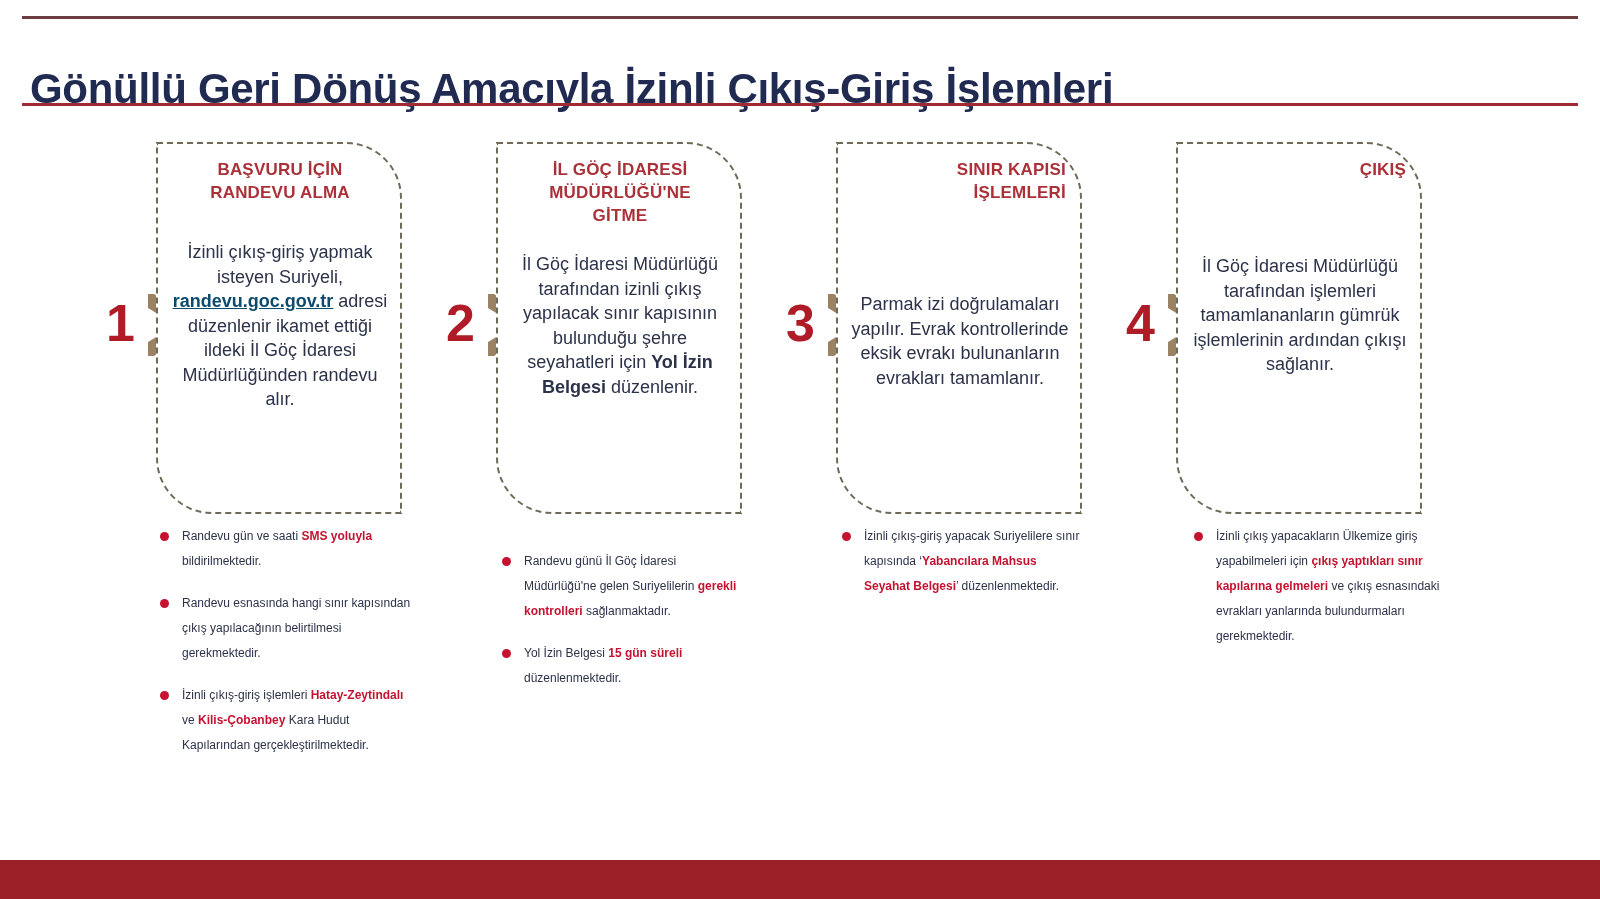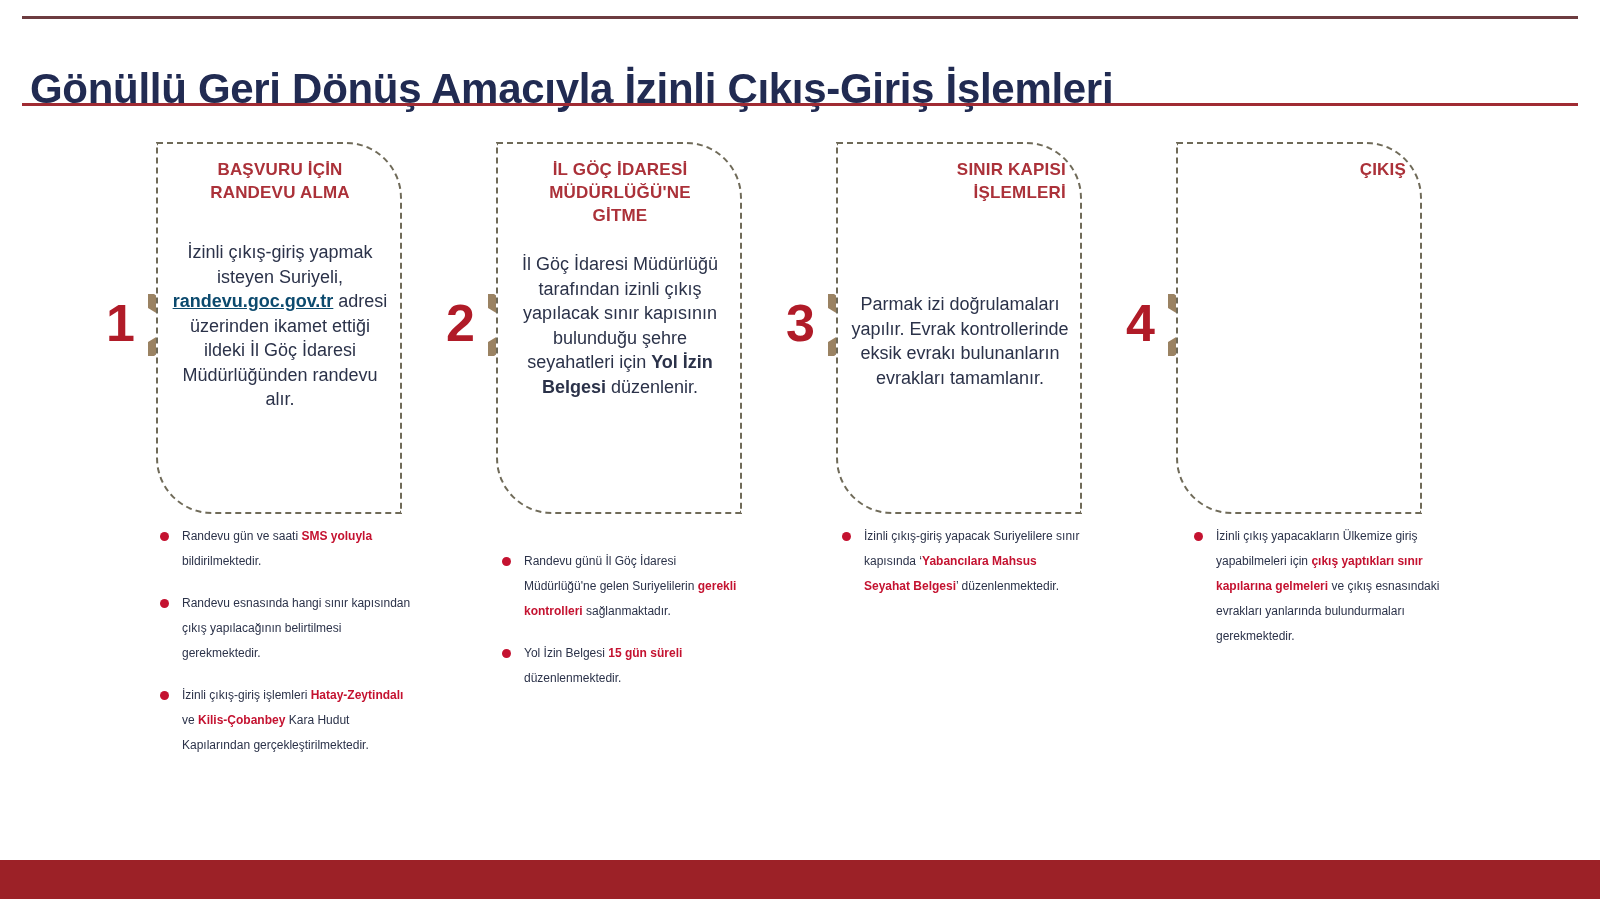--- a/index.html
+++ b/index.html
@@ -200,21 +200,21 @@
     <div class="marker">
       <div class="step-number">1</div>
       <div class="chevron">
         <svg width="62" height="70" viewBox="0 0 62 70" xmlns="http://www.w3.org/2000/svg">
           <path d="M6 4 L12 4 L56 35 L12 66 L6 66 L6 52 L34 35 L6 18 Z" fill="#9a8262"></path>
         </svg>
       </div>
     </div>
     <div class="card">
       <div class="card-heading">BAŞVURU İÇİN<br>RANDEVU ALMA</div>
-      <div class="card-body cb-1"><span>İzinli çıkış-giriş yapmak isteyen Suriyeli, </span><span class="link">randevu.goc.gov.tr</span><span> adresi üzerinden ikamet ettiği ildeki İl Göç İdaresi Müdürlüğünden randevu alır.</span></div>
+      <div class="card-body cb-1"><span>İzinli çıkış-giriş yapmak isteyen Suriyeli, </span><span class="link">randevu.goc.gov.tr</span><span> adresi düzenlenir ikamet ettiği ildeki İl Göç İdaresi Müdürlüğünden randevu alır.</span></div>
     </div>
     <div class="bullets bl-1">
         <div class="bullet"><span class="dot"></span><span><span>Randevu gün ve saati </span><em class="hi">SMS yoluyla</em><span> bildirilmektedir.</span></span></div>
         <div class="bullet"><span class="dot"></span><span><span>Randevu esnasında hangi sınır kapısından çıkış yapılacağının belirtilmesi gerekmektedir.</span></span></div>
         <div class="bullet"><span class="dot"></span><span><span>İzinli çıkış-giriş işlemleri </span><em class="hi">Hatay-Zeytindalı</em><span> ve </span><em class="hi">Kilis-Çobanbey</em><span> Kara Hudut Kapılarından gerçekleştirilmektedir.</span></span></div>
       </div>
   </div>
 
   <div class="step step-2">
     <div class="marker">
@@ -257,20 +257,21 @@
     <div class="marker">
       <div class="step-number">4</div>
       <div class="chevron">
         <svg width="62" height="70" viewBox="0 0 62 70" xmlns="http://www.w3.org/2000/svg">
           <path d="M6 4 L12 4 L56 35 L12 66 L6 66 L6 52 L34 35 L6 18 Z" fill="#9a8262"></path>
         </svg>
       </div>
     </div>
     <div class="card">
       <div class="card-heading align-right">ÇIKIŞ</div>
+      <div class="card-body cb-4"><span>İl Göç İdaresi Müdürlüğü tarafından işlemleri tamamlananların gümrük işlemlerinin ardından çıkışı sağlanır.</span></div>
     </div>
     <div class="bullets bl-4">
         <div class="bullet"><span class="dot"></span><span><span>İzinli çıkış yapacakların Ülkemize giriş yapabilmeleri için </span><em class="hi">çıkış yaptıkları sınır kapılarına gelmeleri</em><span> ve çıkış esnasındaki evrakları yanlarında bulundurmaları gerekmektedir.</span></span></div>
       </div>
   </div>
 
 </div>
 
 <div id="footer-band"></div>
 

